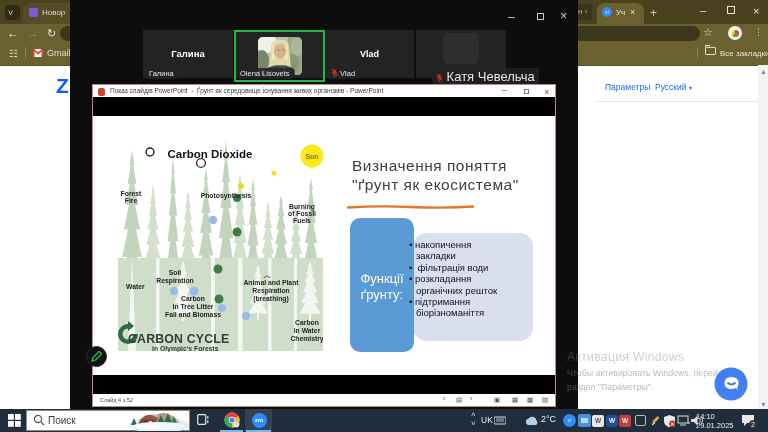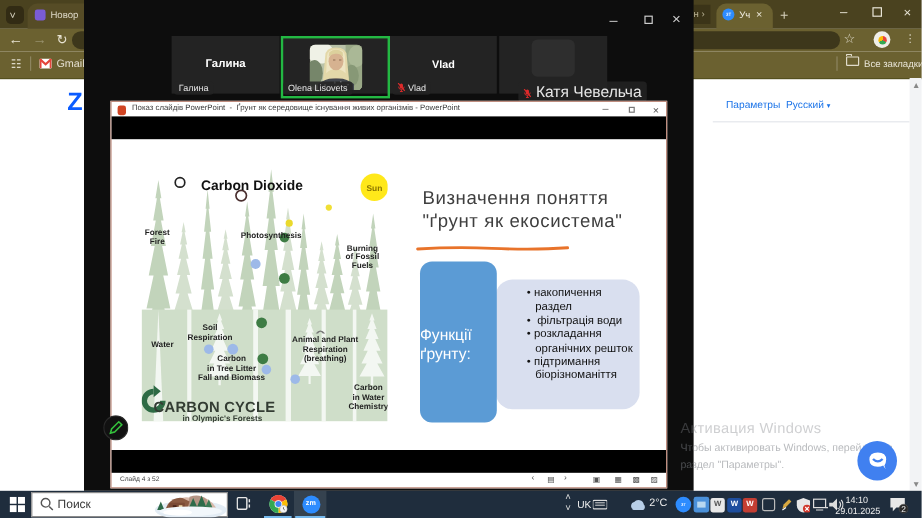--- a/index.html
+++ b/index.html
@@ -233,24 +233,24 @@
 <path d="M10 191 A10 10 0 1 0 20 201 L15.5 201 A5.5 5.5 0 1 1 10 195.5 Z" fill="#2e6b45"></path>
 <path d="M10 188 L16 193 L10 198 Z" fill="#2e6b45"></path>
 <text x="10" y="210" font-size="12.3" font-weight="bold" fill="#333c33" letter-spacing="0.2">CARBON CYCLE</text>
 <text x="34" y="218" font-size="6.8" font-weight="bold" fill="#333c33">in Olympic's Forests</text>
 </svg>
 <div class="abs" style="left:352px;top:157px;width:190px;color:#3f3f3f;font-size:15.5px;letter-spacing:0.5px;line-height:18.5px;z-index:12">Визначення поняття<br>"ґрунт як екосистема"</div>
 <svg class="abs" style="left:346px;top:203px;z-index:12" width="130" height="8">
     <path d="M2 4.5 Q35 2.5 64 4 Q100 5.5 127 3.5" stroke="#e8732a" stroke-width="2.4" fill="none" stroke-linecap="round"></path>
   </svg>
 <div class="abs" style="left:350px;top:218px;width:64px;height:134px;background:#5b9bd5;border-radius:10px;z-index:12"></div>
-<div class="abs" style="left:350px;top:271px;width:64px;text-align:left;color:#fff;font-size:13px;line-height:16px;z-index:13">Функції<br>ґрунту:</div>
+<div class="abs" style="left:350px;top:271px;width:64px;text-align:center;color:#fff;font-size:13px;line-height:16px;z-index:13">Функції<br>ґрунту:</div>
 <div class="abs" style="left:413px;top:233px;width:120px;height:108px;background:#d9dfef;border-radius:14px;z-index:11"></div>
-<div class="abs" style="left:439px;top:239px;width:108px;color:#111;font-size:9.5px;line-height:11.4px;z-index:12">
-• накопичення<br><span style="padding-left:7px">раздел</span><br>•&nbsp; фільтрація води<br>• розкладання<br><span style="padding-left:7px">органічних решток</span><br>• підтримання<br><span style="padding-left:7px">біорізноманіття</span>
+<div class="abs" style="left:409px;top:239px;width:108px;color:#111;font-size:9.5px;line-height:11.4px;z-index:12">
+• накопичення<br><span style="padding-left:7px">закладки</span><br>•&nbsp; фільтрація води<br>• розкладання<br><span style="padding-left:7px">органічних решток</span><br>• підтримання<br><span style="padding-left:7px">біорізноманіття</span>
 </div>
 
 <svg class="abs" style="left:86px;top:346px;z-index:13" width="21" height="21">
     <circle cx="10.5" cy="10.5" r="10" fill="#111" stroke="#2a2a2a"></circle>
     <path d="M6 15 L7 11.5 L13 5.5 L15.5 8 L9.5 14 Z M6 15 L9 14" stroke="#35c03c" stroke-width="1.3" fill="none"></path>
   </svg>
 
 <div class="abs" style="left:567px;top:350px;color:rgba(125,130,135,.38);font-size:12.2px;letter-spacing:0.3px;z-index:14">Активация Windows</div>
 <div class="abs" style="left:567px;top:367px;color:rgba(125,130,135,.55);font-size:8.8px;line-height:13.5px;z-index:14">Чтобы активировать Windows, перейдите в<br>раздел "Параметры".</div>
 <svg class="abs" style="left:714px;top:367px;z-index:15" width="34" height="34">
@@ -344,18 +344,18 @@
 <svg class="abs" style="left:677px;top:414.5px;z-index:21" width="13" height="11">
     <rect x="1" y="1" width="10" height="7" stroke="#ddd" fill="none"></rect>
     <path d="M3 10 h6" stroke="#ddd"></path>
     <path d="M11 8 h3 v3" stroke="#ddd" fill="none"></path>
   </svg>
 <svg class="abs" style="left:690px;top:413.5px;z-index:21" width="13" height="13">
     <path d="M1 5 h3 l3.5-3.5 v10 L4 8 H1 Z" fill="#ddd"></path>
     <path d="M9.5 4 A4 4 0 0 1 9.5 9 M11 2.5 A6 6 0 0 1 11 10.5" stroke="#ddd" fill="none" stroke-width="1"></path>
   </svg>
 
-<div class="abs" style="left:696px;top:412px;width:36px;text-align:center;color:#eee;font-size:7.5px;line-height:9px;z-index:21">14:10<br>29.01.2025</div>
+<div class="abs" style="left:696px;top:412px;width:36px;color:#eee;font-size:7.5px;line-height:9px;z-index:21">14:10<br>29.01.2025</div>
 <svg class="abs" style="left:741px;top:414px;z-index:21" width="16" height="14">
     <path d="M1 1 h12 v8 h-7 l-3 3 v-3 h-2 Z" fill="#e8e8e8"></path>
     <circle cx="12" cy="10" r="3.8" fill="#2a2a2a" stroke="#555" stroke-width="0.5"></circle>
     <text x="12" y="12.6" font-size="7" fill="#fff" text-anchor="middle" font-family="Liberation Sans">2</text>
   </svg>
 
 </body></html>

